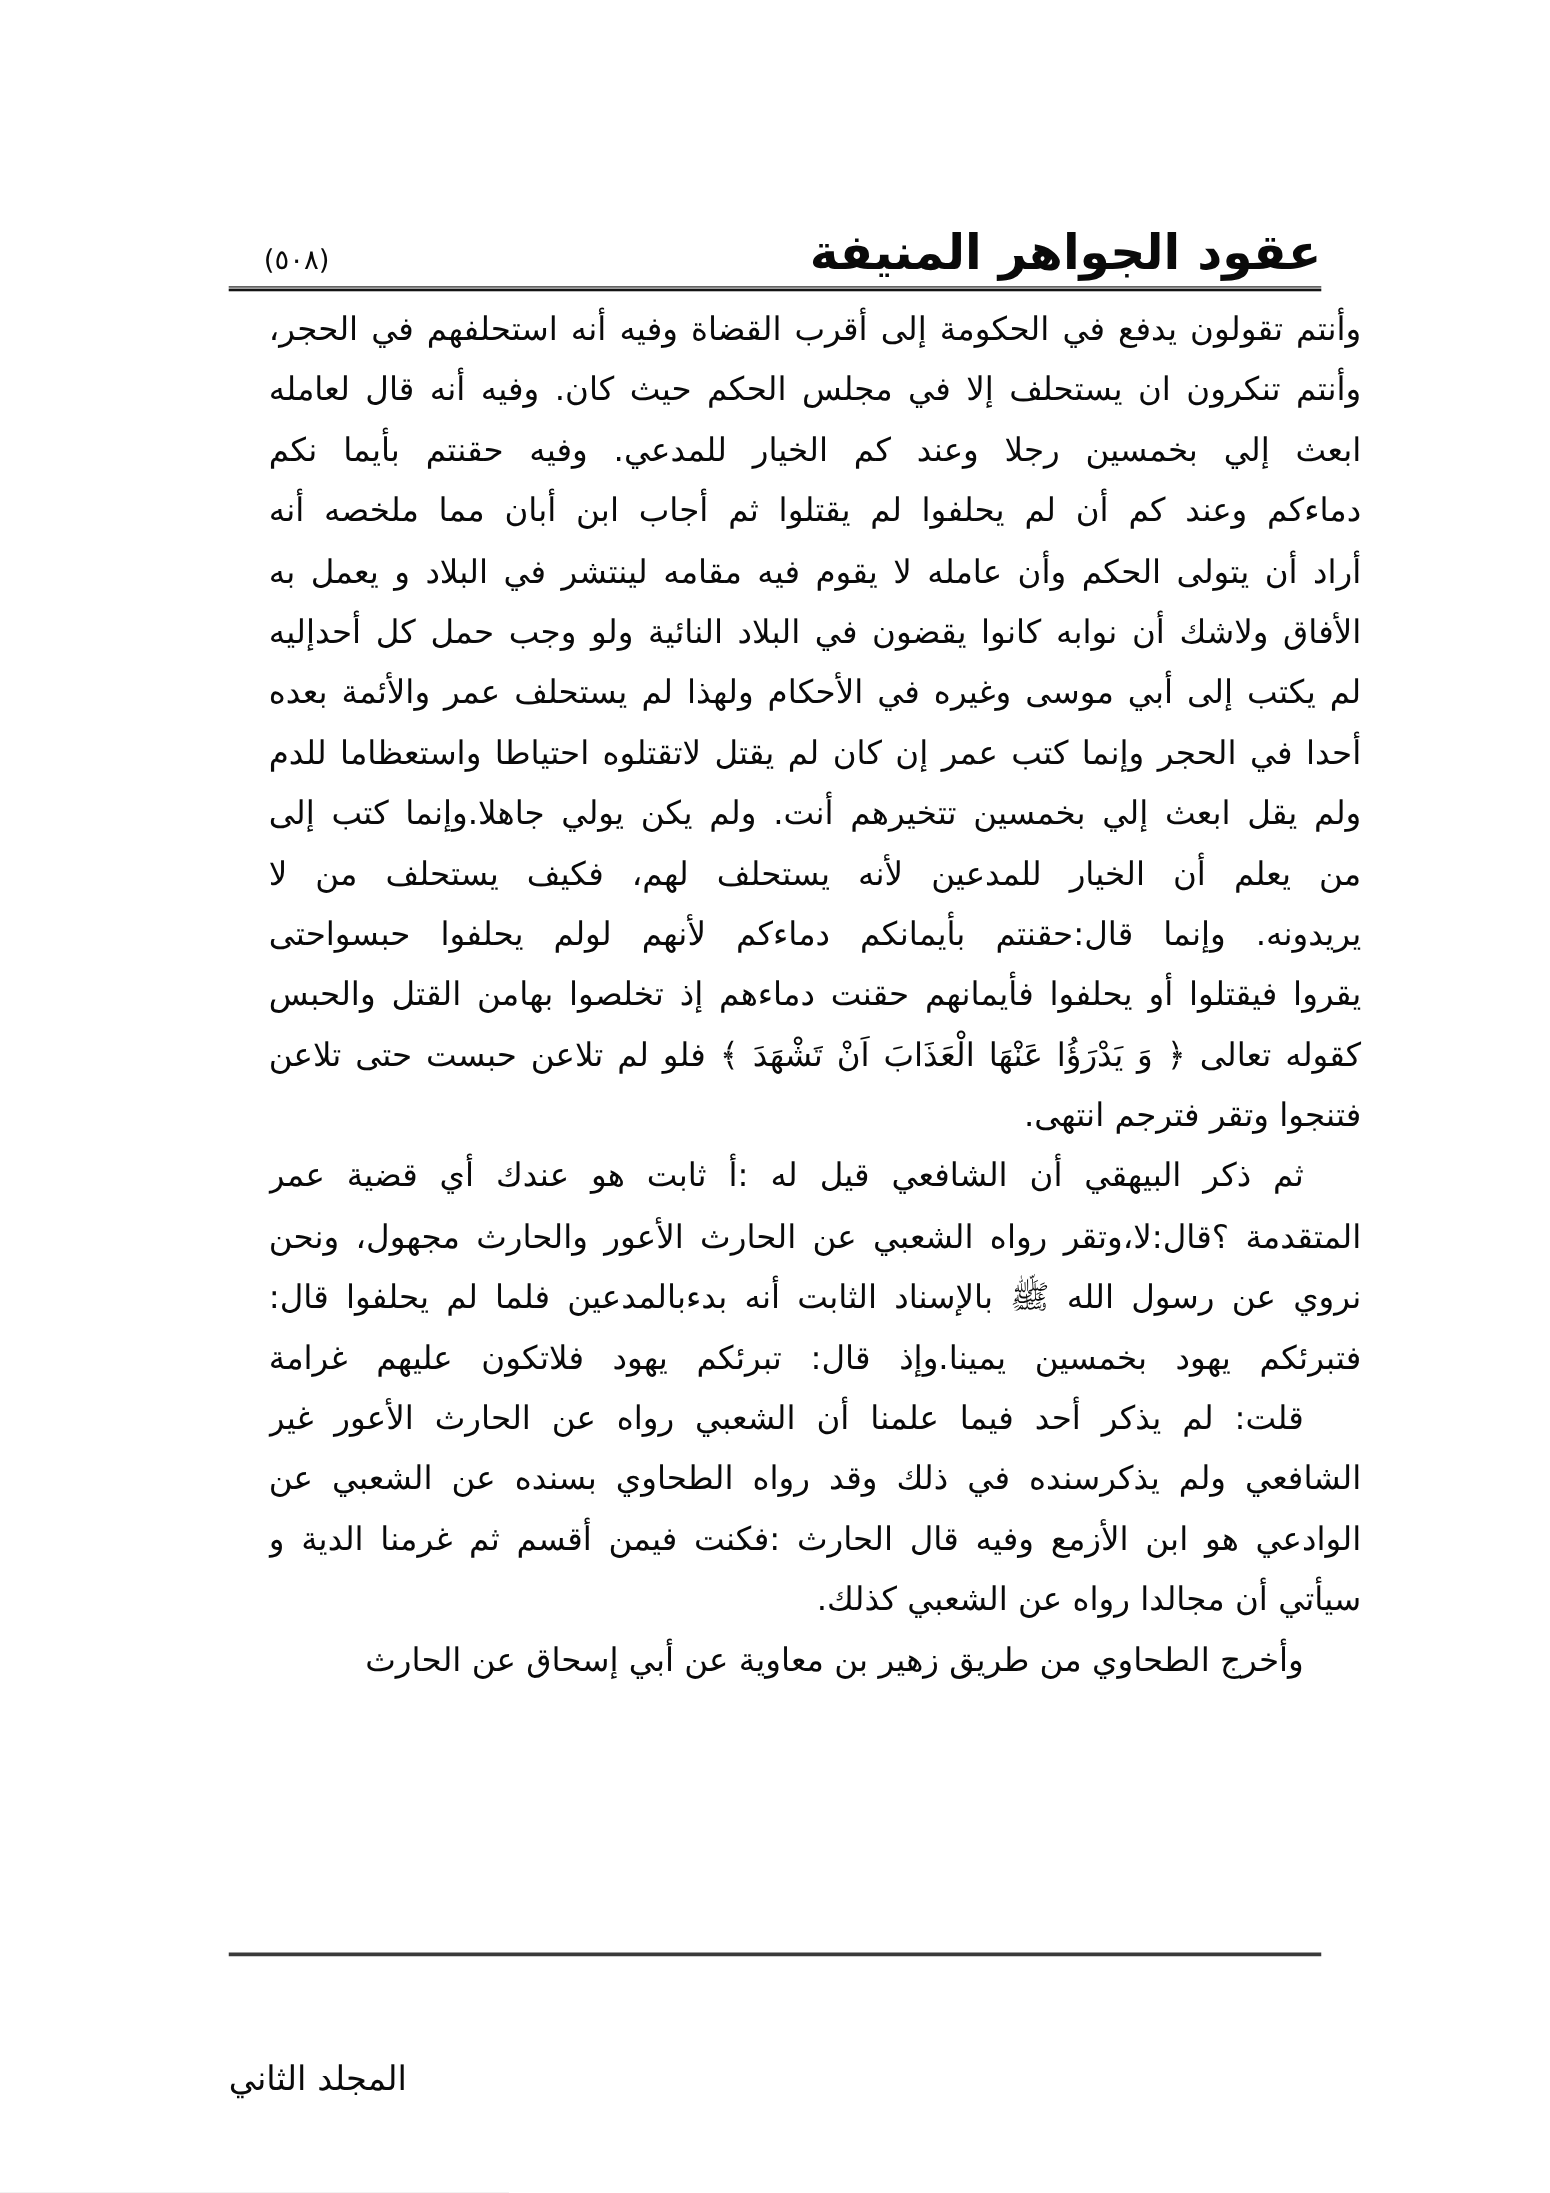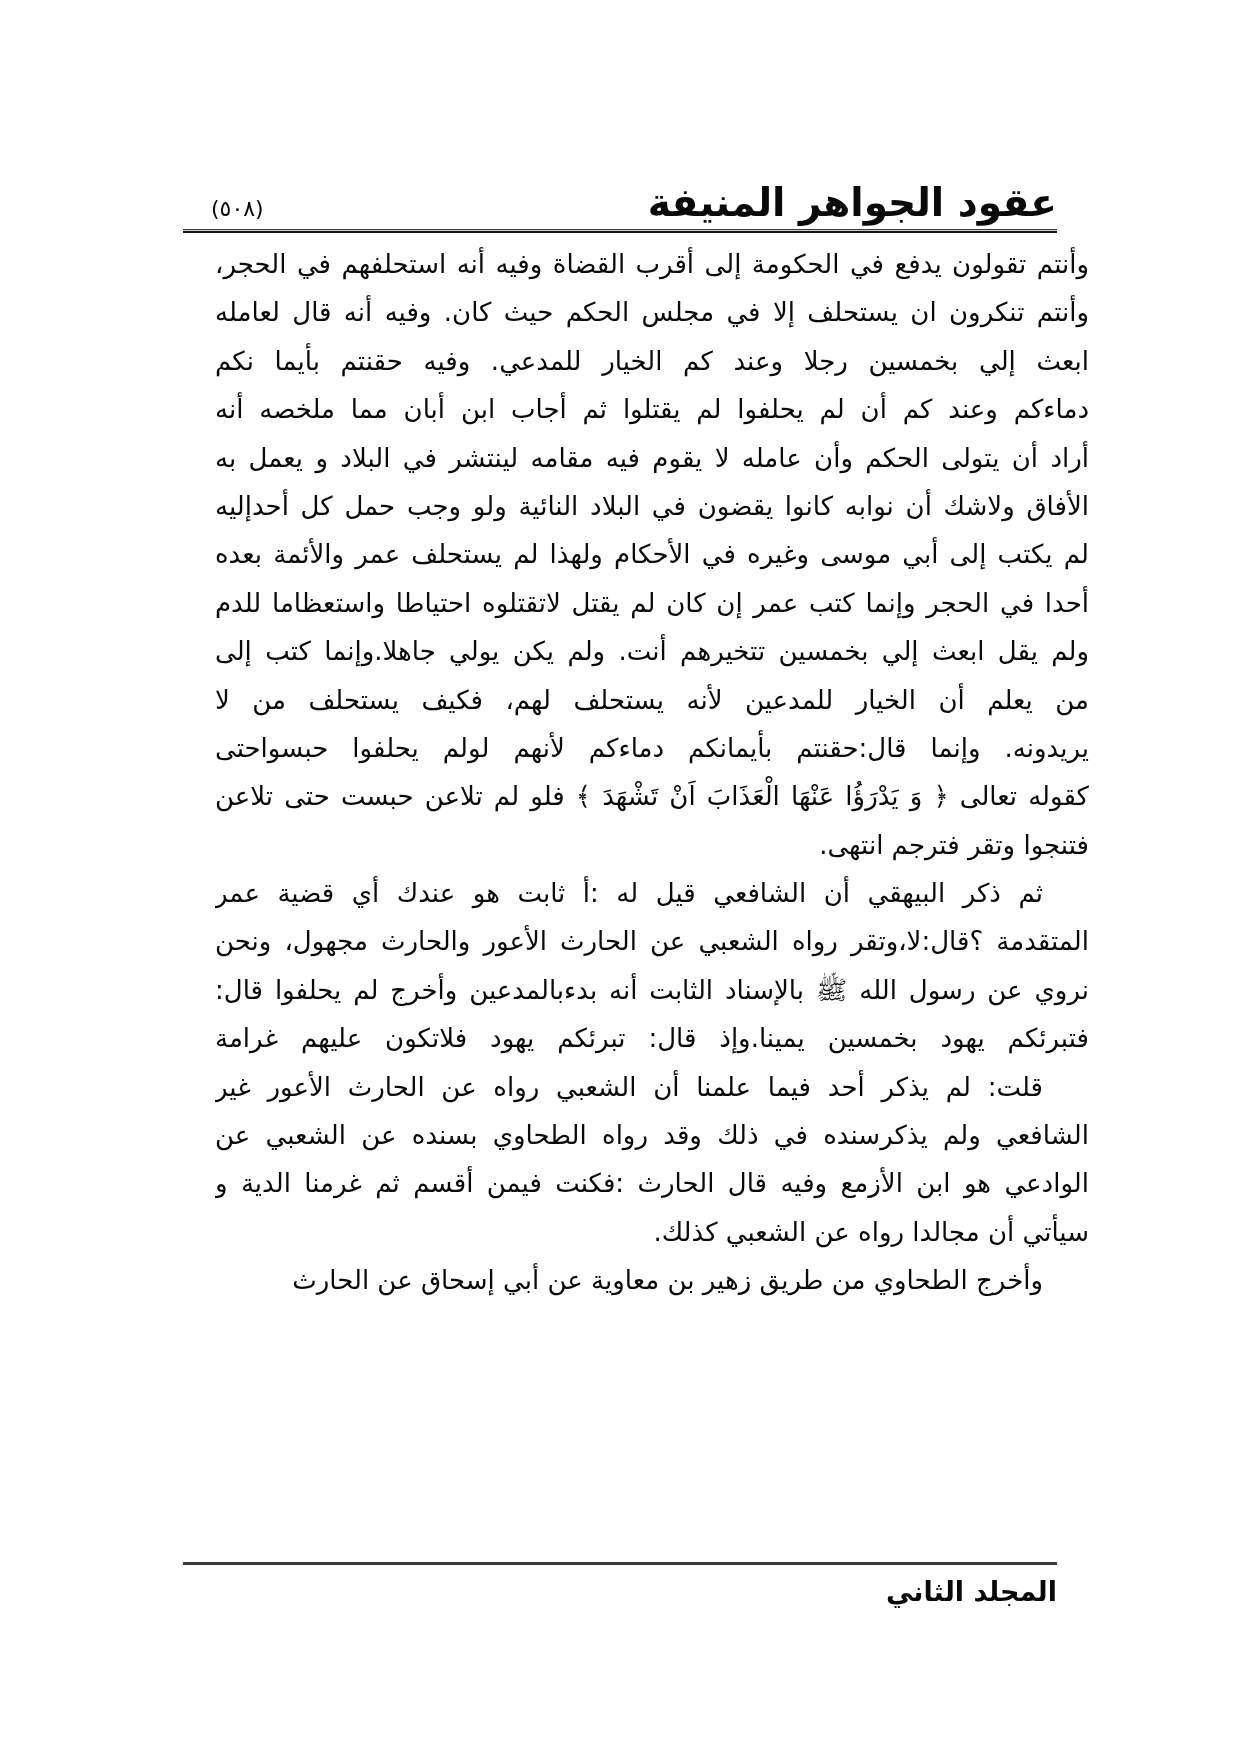--- a/index.html
+++ b/index.html
@@ -78,26 +78,26 @@
   .footer-rule {
     position: absolute;
     top: 1562px;
     left: 183px;
     width: 874px;
     height: 0;
     border-top: 3px solid #3a3a3a;
   }
   .footer-label {
     position: absolute;
-    top: 1576px;
+    top: 1648px;
     left: 183px;
     width: 874px;
-    text-align: right;
+    text-align: left;
     font-size: 27px;
-    font-weight: bold;
+    font-weight: normal;
     direction: rtl;
   }
 </style>
 </head>
 <body>
 
 <div class="page">
 
   <div class="header">
     <div class="book-title">عقود الجواهر المنيفة</div>
@@ -111,25 +111,26 @@
       <div class="line">وأنتم تنكرون ان يستحلف إلا في مجلس الحكم حيث كان. وفيه أنه قال لعامله</div>
       <div class="line">ابعث إلي بخمسين رجلا وعند كم الخيار للمدعي. وفيه حقنتم بأيما نكم</div>
       <div class="line">دماءكم وعند كم أن لم يحلفوا لم يقتلوا ثم أجاب ابن أبان مما ملخصه أنه</div>
       <div class="line">أراد أن يتولى الحكم وأن عامله لا يقوم فيه مقامه لينتشر في البلاد و يعمل به</div>
       <div class="line">الأفاق ولاشك أن نوابه كانوا يقضون في البلاد النائية ولو وجب حمل كل أحدإليه</div>
       <div class="line">لم يكتب إلى أبي موسى وغيره في الأحكام ولهذا لم يستحلف عمر والأئمة بعده</div>
       <div class="line">أحدا في الحجر وإنما كتب عمر إن كان لم يقتل لاتقتلوه احتياطا واستعظاما للدم</div>
       <div class="line">ولم يقل ابعث إلي بخمسين تتخيرهم أنت. ولم يكن يولي جاهلا.وإنما كتب إلى</div>
       <div class="line">من يعلم أن الخيار للمدعين لأنه يستحلف لهم، فكيف يستحلف من لا</div>
       <div class="line">يريدونه. وإنما قال:حقنتم بأيمانكم دماءكم لأنهم لولم يحلفوا حبسواحتى</div>
+      <div class="line">يقروا فيقتلوا أو يحلفوا فأيمانهم حقنت دماءهم إذ تخلصوا بهامن القتل والحبس</div>
       <div class="line">كقوله تعالى ﴿ وَ يَدْرَؤُا عَنْهَا الْعَذَابَ اَنْ تَشْهَدَ ﴾ فلو لم تلاعن حبست حتى تلاعن</div>
       <div class="line last">فتنجوا وتقر فترجم انتهى.</div>
       <div class="line indent">ثم ذكر البيهقي أن الشافعي قيل له :أ ثابت هو عندك أي قضية عمر</div>
       <div class="line">المتقدمة ؟قال:لا،وتقر رواه الشعبي عن الحارث الأعور والحارث مجهول، ونحن</div>
-      <div class="line">نروي عن رسول الله ﷺ بالإسناد الثابت أنه بدءبالمدعين وأخرج لم يحلفوا قال:</div>
+      <div class="line">نروي عن رسول الله ﷺ بالإسناد الثابت أنه بدءبالمدعين فلما لم يحلفوا قال:</div>
       <div class="line">فتبرئكم يهود بخمسين يمينا.وإذ قال: تبرئكم يهود فلاتكون عليهم غرامة</div>
       <div class="line indent">قلت: لم يذكر أحد فيما علمنا أن الشعبي رواه عن الحارث الأعور غير</div>
       <div class="line">الشافعي ولم يذكرسنده في ذلك وقد رواه الطحاوي بسنده عن الشعبي عن الحارثي</div>
       <div class="line">الوادعي هو ابن الأزمع وفيه قال الحارث :فكنت فيمن أقسم ثم غرمنا الدية و</div>
       <div class="line last">سيأتي أن مجالدا رواه عن الشعبي كذلك.</div>
       <div class="line indent last">وأخرج الطحاوي من طريق زهير بن معاوية عن أبي إسحاق عن الحارث</div>
     </div>
 
   <div class="footer-rule"></div>
 

